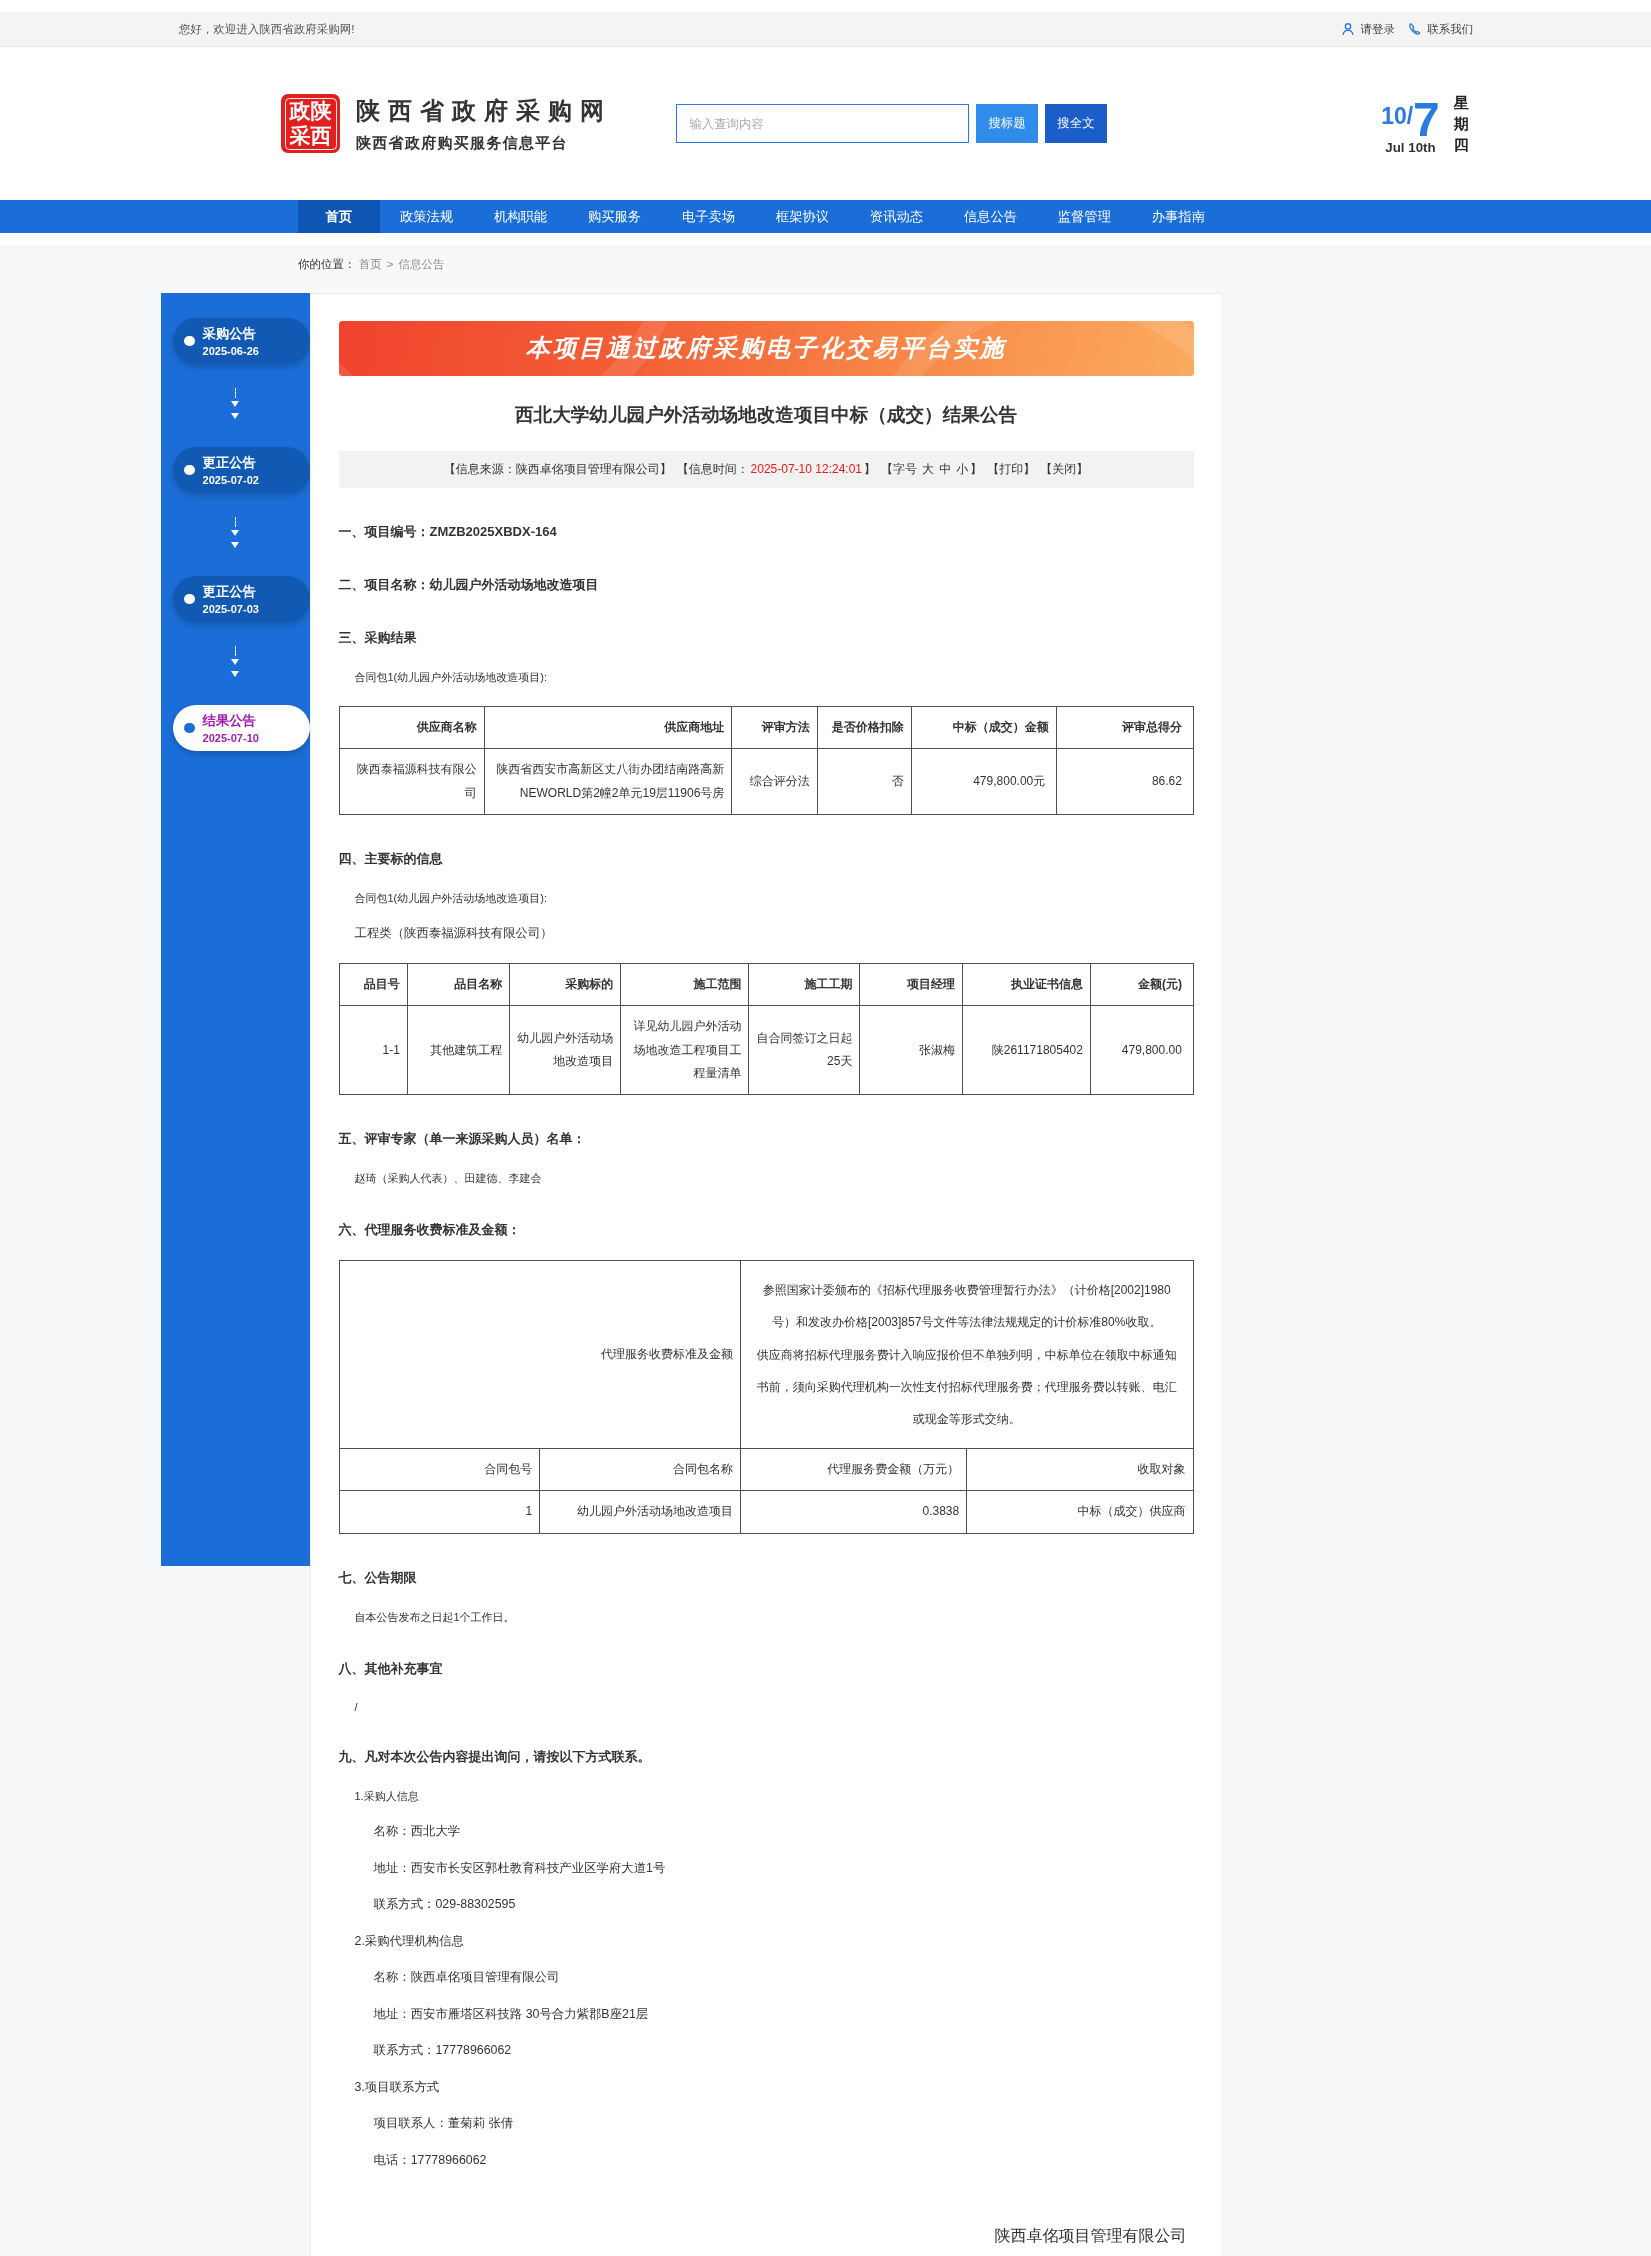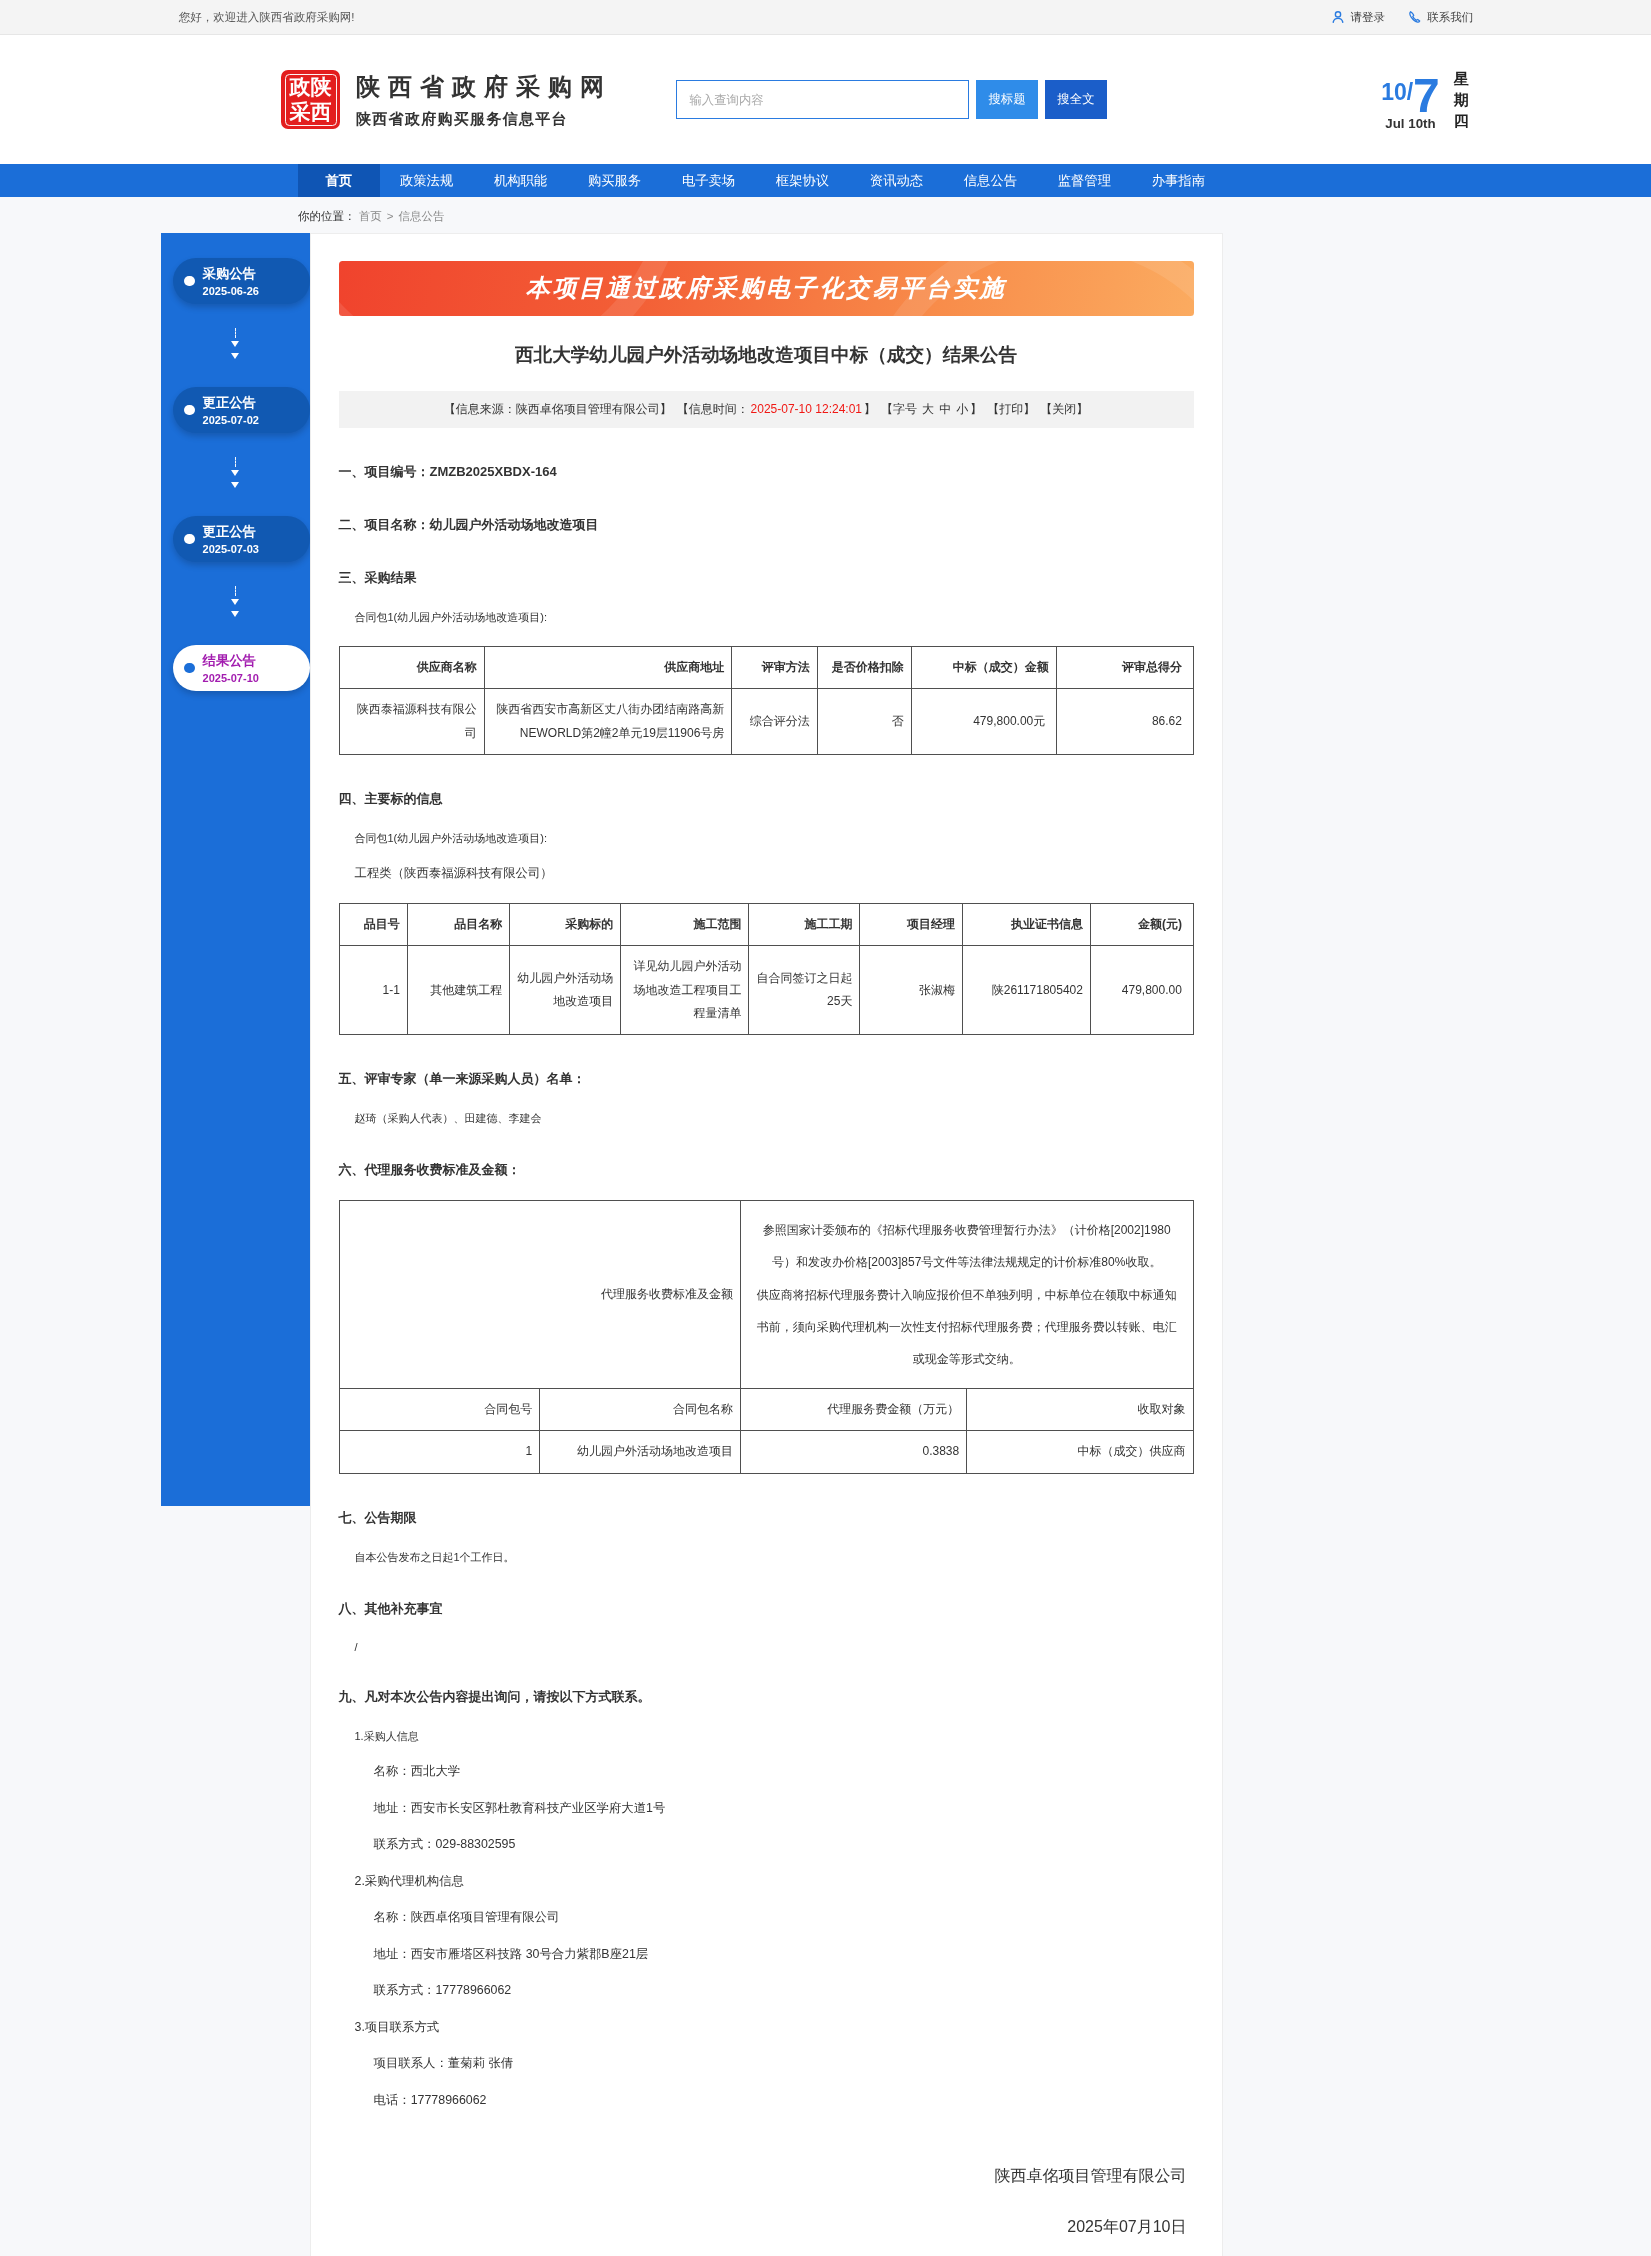--- a/index.html
+++ b/index.html
@@ -1,23 +1,23 @@
 <!DOCTYPE html>
 <html style="font-size:14px"><head>
 <meta charset="utf-8">
 <style>
   * { margin:0; padding:0; box-sizing:border-box; }
   html,body { background:#fff; }
   body { width:1652px; font-family:"Liberation Sans","DejaVu Sans",sans-serif; color:#333; }
-  .wrap { width:1330px; margin:0 auto; }
+  .wrap { width:1330px; margin:12px auto; }
 
   
   .topbar { height:35px; background:#f4f4f4; border-bottom:0.9px solid #e6e6e6; font-size:11.5px; color:#555; }
   .topbar .wrap { height:100%; display:flex; align-items:center; justify-content:space-between; padding:0 17.7px; }
-  .top-right { display:flex; align-items:center; gap:23px; color:#444; }
+  .top-right { display:flex; align-items:center; gap:13px; color:#444; }
   .top-link { display:flex; align-items:center; gap:5.3px; cursor:pointer; }
   .top-link svg { display:block; }
 
   
   .header { background:#fff; }
   .header .wrap { height:129px; display:flex; align-items:center; padding:0 17.7px 0 120px; }
   .logo-box { width:59px; height:59px; background:#e31e1e; border-radius:7px; color:#fff;
     display:flex; flex-direction:column; align-items:center; justify-content:center;
     font-family:"DejaVu Serif","Liberation Serif",serif; font-weight:bold; font-size:21px; line-height:1.15;
     position:relative; flex:0 0 auto; }

